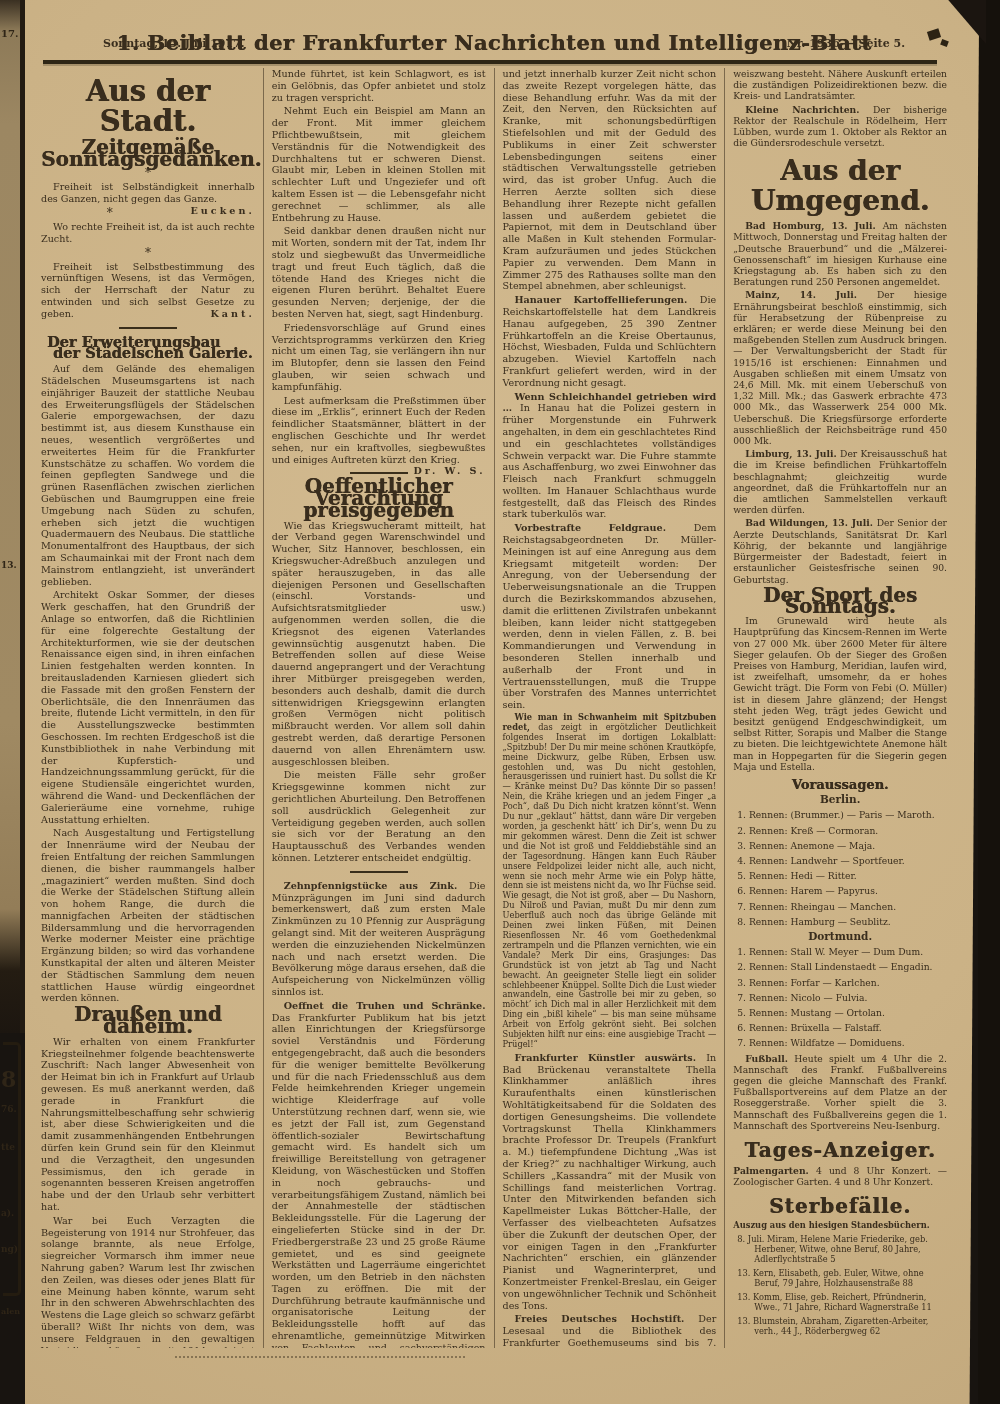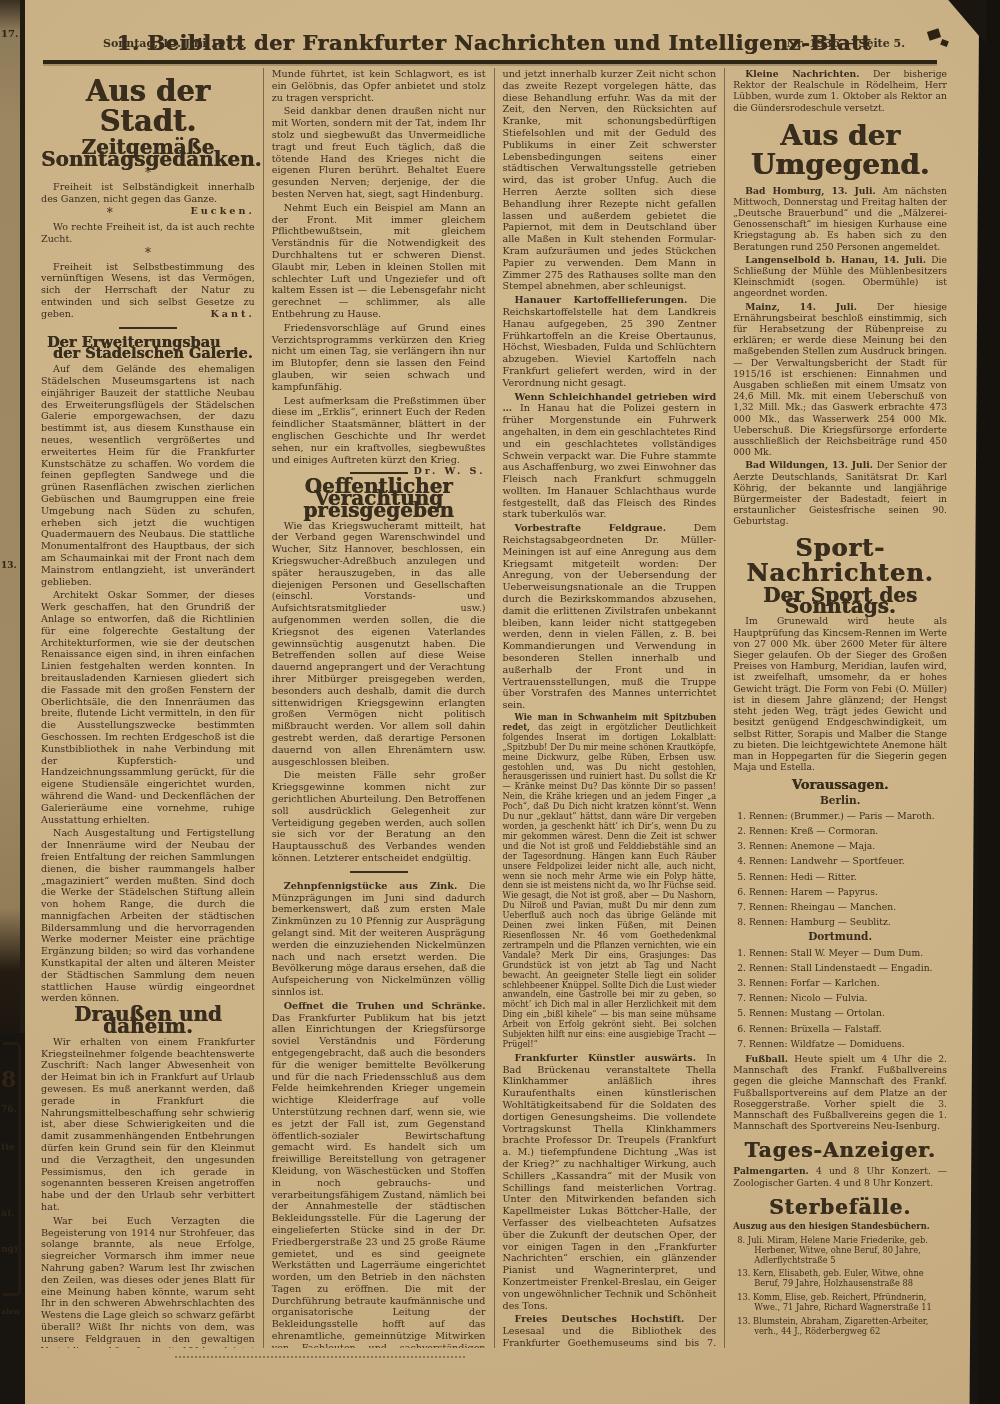--- a/index.html
+++ b/index.html
@@ -108,49 +108,49 @@
         </div>
         <div class="b-p in">Auf dem Gelände des ehemaligen Städelschen Museumsgartens ist nach einjähriger Bauzeit der stattliche Neubau des Erweiterungsflügels der Städelschen Galerie emporgewachsen, der dazu bestimmt ist, aus diesem Kunsthause ein neues, wesentlich vergrößertes und erweitertes Heim für die Frankfurter Kunstschätze zu schaffen. Wo vordem die feinen gepflegten Sandwege und die grünen Rasenflächen zwischen zierlichen Gebüschen und Baumgruppen eine freie Umgebung nach Süden zu schufen, erheben sich jetzt die wuchtigen Quadermauern des Neubaus. Die stattliche Monumentalfront des Hauptbaus, der sich am Schaumainkai mit der Front nach dem Mainstrom entlangzieht, ist unverändert geblieben.</div>
         <div class="b-p in">Architekt Oskar Sommer, der dieses Werk geschaffen, hat den Grundriß der Anlage so entworfen, daß die Richtlinien für eine folgerechte Gestaltung der Architekturformen, wie sie der deutschen Renaissance eigen sind, in ihren einfachen Linien festgehalten werden konnten. In breitausladenden Karniesen gliedert sich die Fassade mit den großen Fenstern der Oberlichtsäle, die den Innenräumen das breite, flutende Licht vermitteln, in den für die Ausstellungszwecke bestimmten Geschossen. Im rechten Erdgeschoß ist die Kunstbibliothek in nahe Verbindung mit der Kupferstich- und Handzeichnungssammlung gerückt, für die eigene Studiensäle eingerichtet wurden, während die Wand- und Deckenflächen der Galerieräume eine vornehme, ruhige Ausstattung erhielten.</div>
         <div class="b-p in">Nach Ausgestaltung und Fertigstellung der Innenräume wird der Neubau der freien Entfaltung der reichen Sammlungen dienen, die bisher raummangels halber „magaziniert“ werden mußten. Sind doch die Werke der Städelschen Stiftung allein von hohem Range, die durch die mannigfachen Arbeiten der städtischen Bildersammlung und die hervorragenden Werke moderner Meister eine prächtige Ergänzung bilden; so wird das vorhandene Kunstkapital der alten und älteren Meister der Städtischen Sammlung dem neuen stattlichen Hause würdig eingeordnet werden können.</div>
         <div class="b-h2">Draußen und daheim.</div>
         <div class="b-p in">Wir erhalten von einem Frankfurter Kriegsteilnehmer folgende beachtenswerte Zuschrift: Nach langer Abwesenheit von der Heimat bin ich in Frankfurt auf Urlaub gewesen. Es muß anerkannt werden, daß gerade in Frankfurt die Nahrungsmittelbeschaffung sehr schwierig ist, aber diese Schwierigkeiten und die damit zusammenhängenden Entbehrungen dürfen kein Grund sein für den Kleinmut und die Verzagtheit, den ungesunden Pessimismus, den ich gerade in sogenannten besseren Kreisen angetroffen habe und der den Urlaub sehr verbittert hat.</div>
         <div class="b-p in">War bei Euch Verzagten die Begeisterung von 1914 nur Strohfeuer, das solange brannte, als neue Erfolge, siegreicher Vormarsch ihm immer neue Nahrung gaben? Warum lest Ihr zwischen den Zeilen, was dieses oder jenes Blatt für eine Meinung haben könnte, warum seht Ihr in den schweren Abwehrschlachten des Westens die Lage gleich so schwarz gefärbt überall? Wißt Ihr nichts von dem, was unsere Feldgrauen in den gewaltigen Verteidigungskämpfen seit 1914 geleistet haben?</div>
       </div>
     <div class="col">
         <div class="b-p">Munde führtet, ist kein Schlagwort, es ist ein Gelöbnis, das Opfer anbietet und stolz zu tragen verspricht.</div>
+        <div class="b-p in">Nehmt Euch ein Beispiel am Mann an der Front. Mit immer gleichem Pflichtbewußtsein, mit gleichem Verständnis für die Notwendigkeit des Durchhaltens tut er schweren Dienst. Glaubt mir, Leben in kleinen Stollen mit schlechter Luft und Ungeziefer und oft kaltem Essen ist — die Lebensgefahr nicht gerechnet — schlimmer, als alle Entbehrung zu Hause.</div>
         <div class="b-p in">Seid dankbar denen draußen nicht nur mit Worten, sondern mit der Tat, indem Ihr stolz und siegbewußt das Unvermeidliche tragt und freut Euch täglich, daß die tötende Hand des Krieges nicht die eigenen Fluren berührt. Behaltet Euere gesunden Nerven; derjenige, der die besten Nerven hat, siegt, sagt Hindenburg.</div>
-        <div class="b-p in">Nehmt Euch ein Beispiel am Mann an der Front. Mit immer gleichem Pflichtbewußtsein, mit gleichem Verständnis für die Notwendigkeit des Durchhaltens tut er schweren Dienst. Glaubt mir, Leben in kleinen Stollen mit schlechter Luft und Ungeziefer und oft kaltem Essen ist — die Lebensgefahr nicht gerechnet — schlimmer, als alle Entbehrung zu Hause.</div>
         <div class="b-p in">Friedensvorschläge auf Grund eines Verzichtsprogramms verkürzen den Krieg nicht um einen Tag, sie verlängern ihn nur im Blutopfer, denn sie lassen den Feind glauben, wir seien schwach und kampfunfähig.</div>
         <div class="b-p in">Lest aufmerksam die Preßstimmen über diese im „Erklis“, erinnert Euch der Reden feindlicher Staatsmänner, blättert in der englischen Geschichte und Ihr werdet sehen, nur ein kraftvolles, siegbewußtes und einiges Auftreten kürzt den Krieg.<span class="sig">Dr. W. S.</span></div>
         <div class="b-rule"></div>
         <div class="b-h2">Oeffentlicher Verachtung preisgegeben</div>
         <div class="b-p in">Wie das Kriegswucheramt mitteilt, hat der Verband gegen Warenschwindel und Wucher, Sitz Hannover, beschlossen, ein Kriegswucher-Adreßbuch anzulegen und später herauszugeben, in das alle diejenigen Personen und Gesellschaften (einschl. Vorstands- und Aufsichtsratsmitglieder usw.) aufgenommen werden sollen, die die Kriegsnot des eigenen Vaterlandes gewinnsüchtig ausgenutzt haben. Die Betreffenden sollen auf diese Weise dauernd angeprangert und der Verachtung ihrer Mitbürger preisgegeben werden, besonders auch deshalb, damit die durch sittenwidrigen Kriegsgewinn erlangten großen Vermögen nicht politisch mißbraucht werden. Vor allem soll dahin gestrebt werden, daß derartige Personen dauernd von allen Ehrenämtern usw. ausgeschlossen bleiben.</div>
         <div class="b-p in">Die meisten Fälle sehr großer Kriegsgewinne kommen nicht zur gerichtlichen Aburteilung. Den Betroffenen soll ausdrücklich Gelegenheit zur Verteidigung gegeben werden, auch sollen sie sich vor der Beratung an den Hauptausschuß des Verbandes wenden können. Letzterer entscheidet endgültig.</div>
         <div class="b-rule"></div>
         <div class="b-p in"><span class="lead">Zehnpfennigstücke aus Zink. </span>Die Münzprägungen im Juni sind dadurch bemerkenswert, daß zum ersten Male Zinkmünzen zu 10 Pfennig zur Ausprägung gelangt sind. Mit der weiteren Ausprägung werden die einzuziehenden Nickelmünzen nach und nach ersetzt werden. Die Bevölkerung möge daraus ersehen, daß die Aufspeicherung von Nickelmünzen völlig sinnlos ist.</div>
         <div class="b-p in"><span class="lead">Oeffnet die Truhen und Schränke. </span>Das Frankfurter Publikum hat bis jetzt allen Einrichtungen der Kriegsfürsorge soviel Verständnis und Förderung entgegengebracht, daß auch die besonders für die weniger bemittelte Bevölkerung und für die nach Friedensschluß aus dem Felde heimkehrenden Krieger ungemein wichtige Kleiderfrage auf volle Unterstützung rechnen darf, wenn sie, wie es jetzt der Fall ist, zum Gegenstand öffentlich-sozialer Bewirtschaftung gemacht wird. Es handelt sich um freiwillige Bereitstellung von getragener Kleidung, von Wäschestücken und Stoffen in noch gebrauchs- und verarbeitungsfähigem Zustand, nämlich bei der Annahmestelle der städtischen Bekleidungsstelle. Für die Lagerung der eingelieferten Stücke sind in der Dr. Friedbergerstraße 23 und 25 große Räume gemietet, und es sind geeignete Werkstätten und Lagerräume eingerichtet worden, um den Betrieb in den nächsten Tagen zu eröffnen. Die mit der Durchführung betraute kaufmännische und organisatorische Leitung der Bekleidungsstelle hofft auf das ehrenamtliche, gemeinnützige Mitwirken von Fachleuten und sachverständigen Persönlichkeiten sowie auf die entgegenkommende Unterstützung des Frankfurter Publikums; nur der Vorrat an gebrauchter Kleidung und Schuhen wird zukünftig die Versorgung mit neuer Kleidung und Stiefel ersetzen helfen.</div>
       </div>
     <div class="col">
         <div class="b-p">und jetzt innerhalb kurzer Zeit nicht schon das zweite Rezept vorgelegen hätte, das diese Behandlung erfuhr. Was da mit der Zeit, den Nerven, den Rücksichten auf Kranke, mit schonungsbedürftigen Stiefelsohlen und mit der Geduld des Publikums in einer Zeit schwerster Lebensbedingungen seitens einer städtischen Verwaltungsstelle getrieben wird, das ist grober Unfug. Auch die Herren Aerzte sollten sich diese Behandlung ihrer Rezepte nicht gefallen lassen und außerdem gebietet die Papiernot, mit dem in Deutschland über alle Maßen in Kult stehenden Formular-Kram aufzuräumen und jedes Stückchen Papier zu verwenden. Dem Mann in Zimmer 275 des Rathauses sollte man den Stempel abnehmen, aber schleunigst.</div>
         <div class="b-p in"><span class="lead">Hanauer Kartoffellieferungen. </span>Die Reichskartoffelstelle hat dem Landkreis Hanau aufgegeben, 25 390 Zentner Frühkartoffeln an die Kreise Obertaunus, Höchst, Wiesbaden, Fulda und Schlüchtern abzugeben. Wieviel Kartoffeln nach Frankfurt geliefert werden, wird in der Verordnung nicht gesagt.</div>
         <div class="b-p in"><span class="lead">Wenn Schleichhandel getrieben wird … </span>In Hanau hat die Polizei gestern in früher Morgenstunde ein Fuhrwerk angehalten, in dem ein geschlachtetes Rind und ein geschlachtetes vollständiges Schwein verpackt war. Die Fuhre stammte aus Aschaffenburg, wo zwei Einwohner das Fleisch nach Frankfurt schmuggeln wollten. Im Hanauer Schlachthaus wurde festgestellt, daß das Fleisch des Rindes stark tuberkulös war.</div>
         <div class="b-p in"><span class="lead">Vorbestrafte Feldgraue. </span>Dem Reichstagsabgeordneten Dr. Müller-Meiningen ist auf eine Anregung aus dem Kriegsamt mitgeteilt worden: Der Anregung, von der Uebersendung der Ueberweisungsnationale an die Truppen durch die Bezirkskommandos abzusehen, damit die erlittenen Zivilstrafen unbekannt bleiben, kann leider nicht stattgegeben werden, denn in vielen Fällen, z. B. bei Kommandierungen und Verwendung in besonderen Stellen innerhalb und außerhalb der Front und in Vertrauensstellungen, muß die Truppe über Vorstrafen des Mannes unterrichtet sein.</div>
         <div class="b-p in small"><span class="lead">Wie man in Schwanheim mit Spitzbuben redet, </span>das zeigt in ergötzlicher Deutlichkeit folgendes Inserat im dortigen Lokalblatt: „Spitzbub! Der Du mir meine schönen Krautköpfe, meine Dickwurz, gelbe Rüben, Erbsen usw. gestohlen und, was Du nicht gestohlen, herausgerissen und ruiniert hast. Du sollst die Kr — Kränke meinst Du? Das könnte Dir so passen! Nein, die Krähe kriegen und an jedem Finger „a Poch“, daß Du Dich nicht kratzen könnt’st. Wenn Du nur „geklaut“ hättst, dann wäre Dir vergeben worden, ja geschenkt hätt’ ich Dir’s, wenn Du zu mir gekommen wärest. Denn die Zeit ist schwer und die Not ist groß und Felddiebstähle sind an der Tagesordnung. Hängen kann Euch Räuber unsere Feldpolizei leider nicht alle, auch nicht, wenn sie noch mehr Arme wie ein Polyp hätte, denn sie ist meistens nicht da, wo Ihr Füchse seid. Wie gesagt, die Not ist groß, aber — Du Nashorn, Du Nilroß und Pavian, mußt Du mir denn zum Ueberfluß auch noch das übrige Gelände mit Deinen zwei linken Füßen, mit Deinen Riesenflossen Nr. 46 vom Goethedenkmal zertrampeln und die Pflanzen vernichten, wie ein Vandale? Merk Dir eins, Grasjunges: Das Grundstück ist von jetzt ab Tag und Nacht bewacht. An geeigneter Stelle liegt ein solider schlehbeener Knüppel. Sollte Dich die Lust wieder anwandeln, eine Gastrolle bei mir zu geben, so möcht’ ich Dich mal in aller Herzlichkeit mit dem Ding ein „bißl kihele“ — bis man seine mühsame Arbeit von Erfolg gekrönt sieht. Bei solchen Subjekten hilft nur eins: eine ausgiebige Tracht — Prügel!“</div>
         <div class="b-p in"><span class="lead">Frankfurter Künstler auswärts. </span>In Bad Brückenau veranstaltete Thella Klinkhammer anläßlich ihres Kuraufenthalts einen künstlerischen Wohltätigkeitsabend für die Soldaten des dortigen Genesungsheims. Die vollendete Vortragskunst Thella Klinkhammers brachte Professor Dr. Treupels (Frankfurt a. M.) tiefempfundene Dichtung „Was ist der Krieg?“ zu nachhaltiger Wirkung, auch Schillers „Kassandra“ mit der Musik von Schillings fand meisterlichen Vortrag. Unter den Mitwirkenden befanden sich Kapellmeister Lukas Böttcher-Halle, der Verfasser des vielbeachteten Aufsatzes über die Zukunft der deutschen Oper, der vor einigen Tagen in den „Frankfurter Nachrichten“ erschien, ein glänzender Pianist und Wagnerinterpret, und Konzertmeister Frenkel-Breslau, ein Geiger von ungewöhnlicher Technik und Schönheit des Tons.</div>
         <div class="b-p in"><span class="lead">Freies Deutsches Hochstift. </span>Der Lesesaal und die Bibliothek des Frankfurter Goethemuseums sind bis 7. August geschlossen.</div>
       </div>
     <div class="col tight">
+        <div class="b-p">weiszwang besteht. Nähere Auskunft erteilen die zuständigen Polizeidirektionen bezw. die Kreis- und Landratsämter.</div>
         <div class="b-p in"><span class="lead">Kleine Nachrichten. </span>Der bisherige Rektor der Realschule in Rödelheim, Herr Lübben, wurde zum 1. Oktober als Rektor an die Gündersrodeschule versetzt.</div>
         <div class="b-h1 sz28">Aus der Umgegend.</div>
         <div class="b-p in"><span class="lead">Bad Homburg, 13. Juli. </span>Am nächsten Mittwoch, Donnerstag und Freitag halten der „Deutsche Brauerbund“ und die „Mälzerei-Genossenschaft“ im hiesigen Kurhause eine Kriegstagung ab. Es haben sich zu den Beratungen rund 250 Personen angemeldet.</div>
-        <div class="b-p in"><span class="lead">Langenselbold b. Hanau, 14. Juli. </span>Die Schließung der Mühle des Mühlenbesitzers Kleinschmidt (sogen. Obermühle) ist angeordnet worden.</div>
         <div class="b-p in"><span class="lead">Mainz, 14. Juli. </span>Der hiesige Ernährungsbeirat beschloß einstimmig, sich für Herabsetzung der Rübenpreise zu erklären; er werde diese Meinung bei den maßgebenden Stellen zum Ausdruck bringen. — Der Verwaltungsbericht der Stadt für 1915/16 ist erschienen: Einnahmen und Ausgaben schließen mit einem Umsatz von 24,6 Mill. Mk. mit einem Ueberschuß von 1,32 Mill. Mk.; das Gaswerk erbrachte 473 000 Mk., das Wasserwerk 254 000 Mk. Ueberschuß. Die Kriegsfürsorge erforderte ausschließlich der Reichsbeiträge rund 450 000 Mk.</div>
+        <div class="b-p in"><span class="lead">Limburg, 13. Juli. </span>Der Kreisausschuß hat die im Kreise befindlichen Frühkartoffeln beschlagnahmt; gleichzeitig wurde angeordnet, daß die Frühkartoffeln nur an die amtlichen Sammelstellen verkauft werden dürfen.</div>
         <div class="b-p in"><span class="lead">Bad Wildungen, 13. Juli. </span>Der Senior der Aerzte Deutschlands, Sanitätsrat Dr. Karl Köhrig, der bekannte und langjährige Bürgermeister der Badestadt, feiert in erstaunlicher Geistesfrische seinen 90. Geburtstag.</div>
-        <div class="b-h1 sz24">Sport-Nachrichten.</div>
         <div class="b-h2">Der Sport des Sonntags.</div>
         <div class="b-p in">Im Grunewald wird heute als Hauptprüfung das Kincsem-Rennen im Werte von 27 000 Mk. über 2600 Meter für ältere Sieger gelaufen. Ob der Sieger des Großen Preises von Hamburg, Meridian, laufen wird, ist zweifelhaft, umsomehr, da er hohes Gewicht trägt. Die Form von Febi (O. Müller) ist in diesem Jahre glänzend; der Hengst steht jeden Weg, trägt jedes Gewicht und besitzt genügend Endgeschwindigkeit, um selbst Ritter, Sorapis und Malber die Stange zu bieten. Die leichtgewichtete Anemone hält man in Hoppegarten für die Siegerin gegen Maja und Estella.</div>
         <div class="b-h2 vs">Voraussagen.</div>
         <div class="b-h3">Berlin.</div>
         <div class="b-li">1. Rennen: (Brummer.) — Paris — Maroth.</div>
         <div class="b-li">2. Rennen: Kreß — Cormoran.</div>
         <div class="b-li">3. Rennen: Anemone — Maja.</div>
         <div class="b-li">4. Rennen: Landwehr — Sportfeuer.</div>
         <div class="b-li">5. Rennen: Hedi — Ritter.</div>
         <div class="b-li">6. Rennen: Harem — Papyrus.</div>

